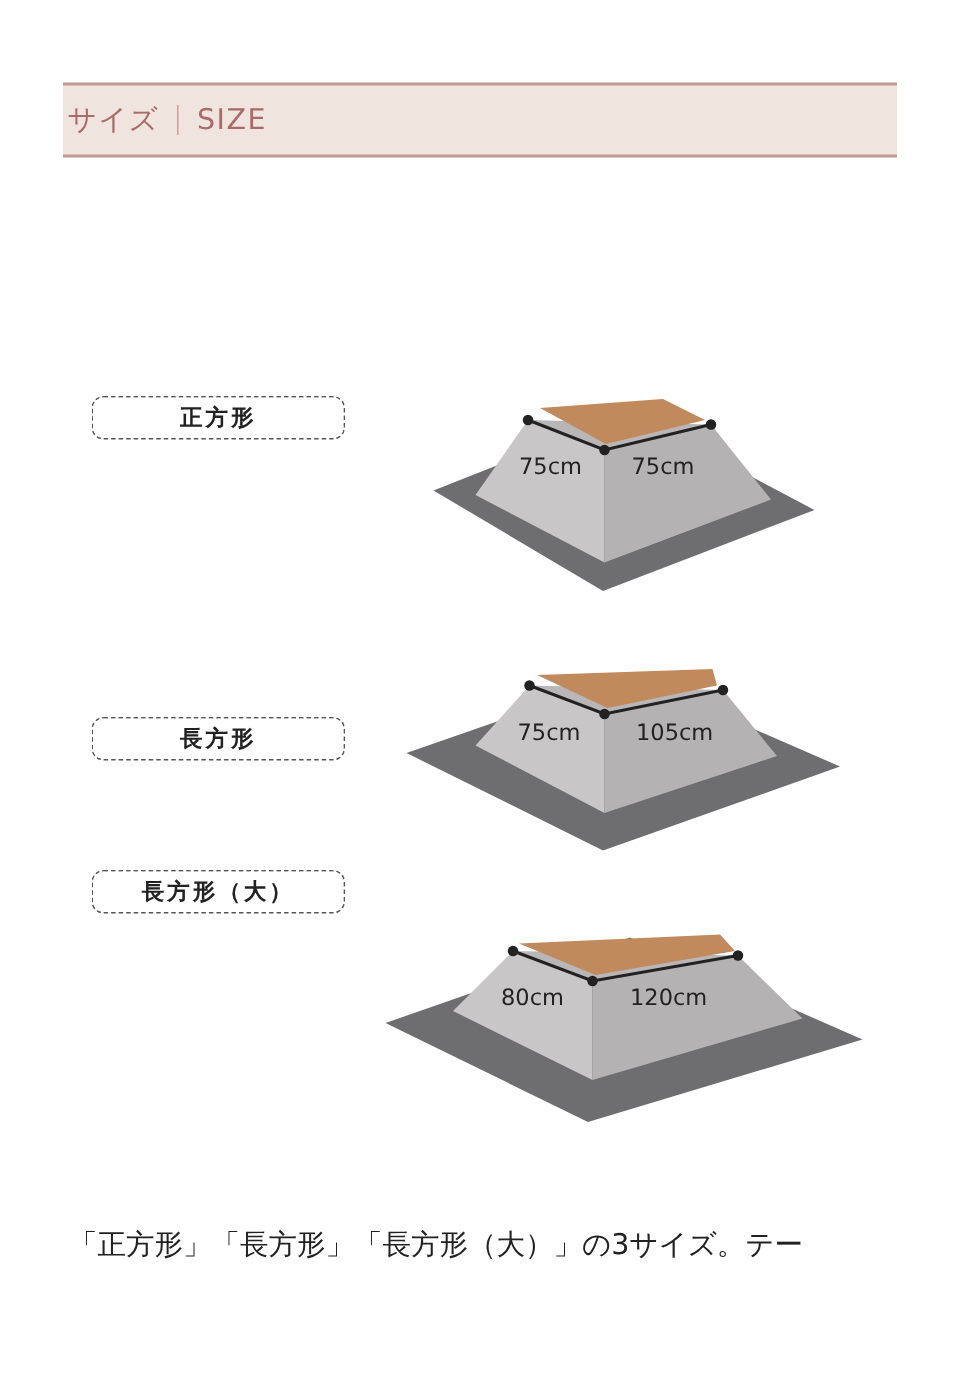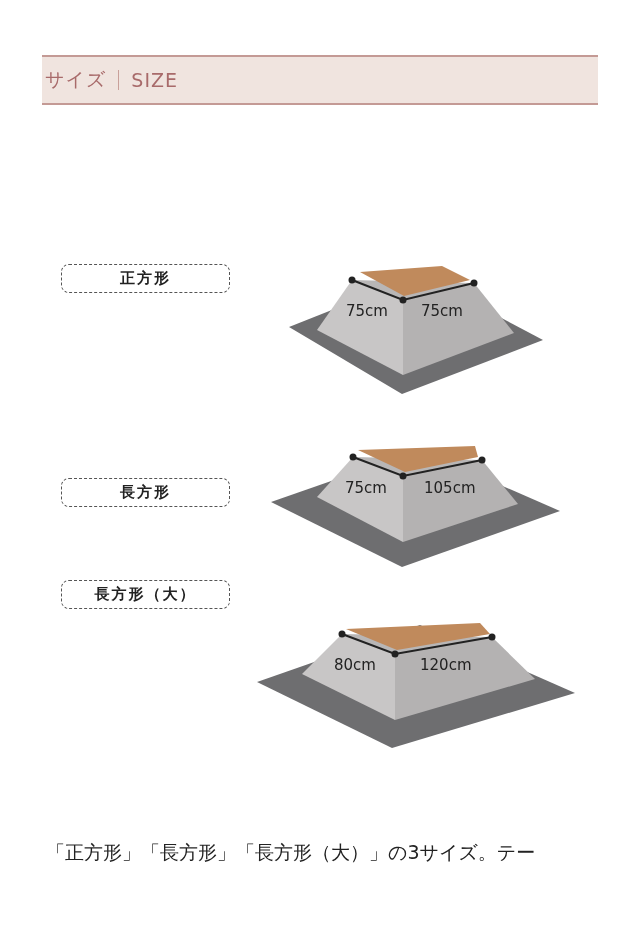--- a/index.html
+++ b/index.html
@@ -10,21 +10,21 @@
     box-sizing: border-box; display: flex; align-items: center; padding-left: 3px; }
   .section-header .jp, .section-header .en { color: #a86a6a; font-size: 19px; letter-spacing: 1px; }
   .section-header .sep { width: 1px; height: 20px; background: #c9a09a; margin: 0 12px; }
   .headline { position: absolute; left: 42px; top: 132px; width: 560px; color: #a86a6a;
     font-size: 27px; font-weight: bold; line-height: 46px; letter-spacing: 1px; }
   .label-box { position: absolute; left: 61px; width: 169px; height: 29px; border: 1.5px dashed #555;
     border-radius: 8px; box-sizing: border-box; display: flex; align-items: center; justify-content: center;
     font-size: 15px; font-weight: bold; color: #222; letter-spacing: 2px; }
   .diagram { position: absolute; left: 0; top: 0; }
   .dim { font-family: "DejaVu Sans", sans-serif; font-size: 15px; fill: #222; }
-  .desc { position: absolute; left: 46px; top: 812px; width: 560px; font-size: 19px; line-height: 36px; color: #222; margin-top: 22px; }
+  .desc { position: absolute; left: 46px; top: 812px; width: 560px; font-size: 19px; line-height: 36px; color: #222; }
 </style>
 </head>
 <body>
 
 <div class="section-header">
   <span class="jp">サイズ</span>
   <span class="sep"></span>
   <span class="en">SIZE</span>
 </div>
 

